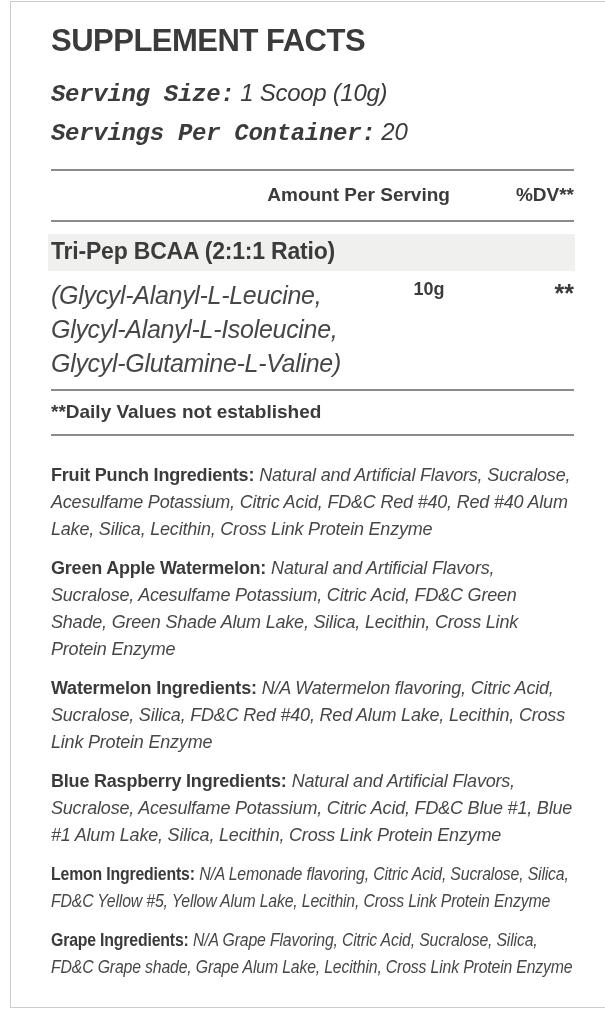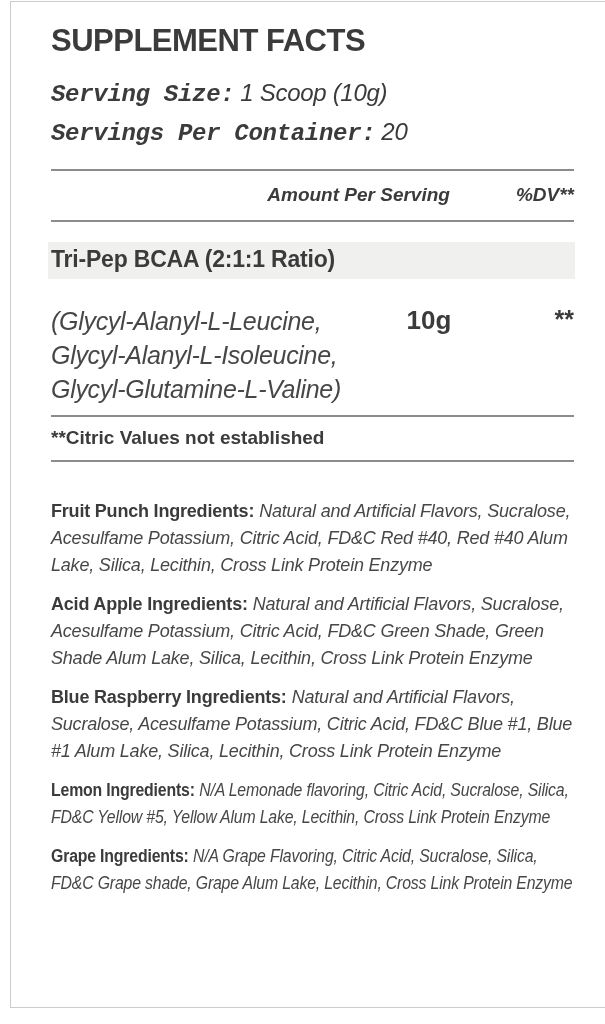--- a/index.html
+++ b/index.html
@@ -49,62 +49,61 @@
   }
   .rule-1 { margin-top: 17px; }
   .col-head {
     display: flex;
     justify-content: flex-end;
     align-items: baseline;
     gap: 66px;
     padding: 13px 0 14px;
     font-size: 19px;
     font-weight: bold;
-    font-style: italic;
   }
   .hl-row {
-    margin: 20px -1px 0 -3px;
+    margin: 12px -1px 0 -3px;
     background: var(--highlight-bg);
     padding: 4px 0 6px 3px;
     font-size: 23px;
     font-weight: bold;
     letter-spacing: -0.2px;
   }
   .trip-row {
     display: grid;
     grid-template-columns: 1fr 110px 90px;
-    margin-top: 25px;
+    margin-top: 7px;
   }
   .trip-desc {
     font-size: 25px;
     font-style: italic;
     font-weight: normal;
     color: var(--body-text);
     line-height: 34px;
     letter-spacing: -0.3px;
   }
   .trip-amt {
-    font-size: 26px;
+    font-size: 18px;
     font-weight: bold;
     text-align: center;
     padding-top: 1px;
   }
   .trip-dv {
     font-size: 25px;
     font-weight: bold;
     text-align: right;
     padding-top: 1px;
   }
   .rule-3 { margin-top: 9px; }
   .footnote {
     padding: 10px 0 11px;
     font-size: 19px;
     font-weight: bold;
   }
-  .sections { margin-top: 36px; }
+  .sections { margin-top: 26px; }
   .ing-section {
     font-size: 18px;
     line-height: 27px;
     color: var(--body-text);
     margin-bottom: 12px;
     letter-spacing: -0.2px;
   }
   .sec-label {
     font-weight: bold;
     font-style: normal;
@@ -150,34 +149,37 @@
       <span>(Glycyl-Alanyl-L-Leucine,</span><br>
       <span>Glycyl-Alanyl-L-Isoleucine,</span><br>
       <span>Glycyl-Glutamine-L-Valine)</span>
     </div>
     <div class="trip-amt">10g</div>
     <div class="trip-dv">**</div>
   </div>
 
   <hr class="rule rule-3">
 
-  <div class="footnote">**Citric Values not established</div>
+  <div class="footnote">**Daily Values not established</div>
 
   <hr class="rule rule-4">
 
   <div class="sections">
 
     <div class="ing-section">
       <span class="sec-label">Fruit Punch Ingredients:</span><span class="sec-text">Natural and Artificial Flavors, Sucralose, Acesulfame Potassium, Citric Acid, FD&amp;C Red #40, Red #40 Alum Lake, Silica, Lecithin, Cross Link Protein Enzyme</span>
     </div>
 
     <div class="ing-section">
-      <span class="sec-label">Acid Apple Ingredients:</span><span class="sec-text">Natural and Artificial Flavors, Sucralose, Acesulfame Potassium, Citric Acid, FD&amp;C Green Shade, Green Shade Alum Lake, Silica, Lecithin, Cross Link Protein Enzyme</span>
+      <span class="sec-label">Green Apple Watermelon:</span><span class="sec-text">Natural and Artificial Flavors, Sucralose, Acesulfame Potassium, Citric Acid, FD&amp;C Green Shade, Green Shade Alum Lake, Silica, Lecithin, Cross Link Protein Enzyme</span>
     </div>
 
+    <div class="ing-section">
+      <span class="sec-label">Watermelon Ingredients:</span><span class="sec-text">N/A Watermelon flavoring, Citric Acid, Sucralose, Silica, FD&amp;C Red #40, Red Alum Lake, Lecithin, Cross Link Protein Enzyme</span>
+    </div>
 
     <div class="ing-section">
       <span class="sec-label">Blue Raspberry Ingredients:</span><span class="sec-text">Natural and Artificial Flavors, Sucralose, Acesulfame Potassium, Citric Acid, FD&amp;C Blue #1, Blue #1 Alum Lake, Silica, Lecithin, Cross Link Protein Enzyme</span>
     </div>
 
     <div class="ing-section condensed">
       <span class="sec-label">Lemon Ingredients:</span><span class="sec-text">N/A Lemonade flavoring, Citric Acid, Sucralose, Silica, FD&amp;C Yellow #5, Yellow Alum Lake, Lecithin, Cross Link Protein Enzyme</span>
     </div>
 
     <div class="ing-section condensed">

